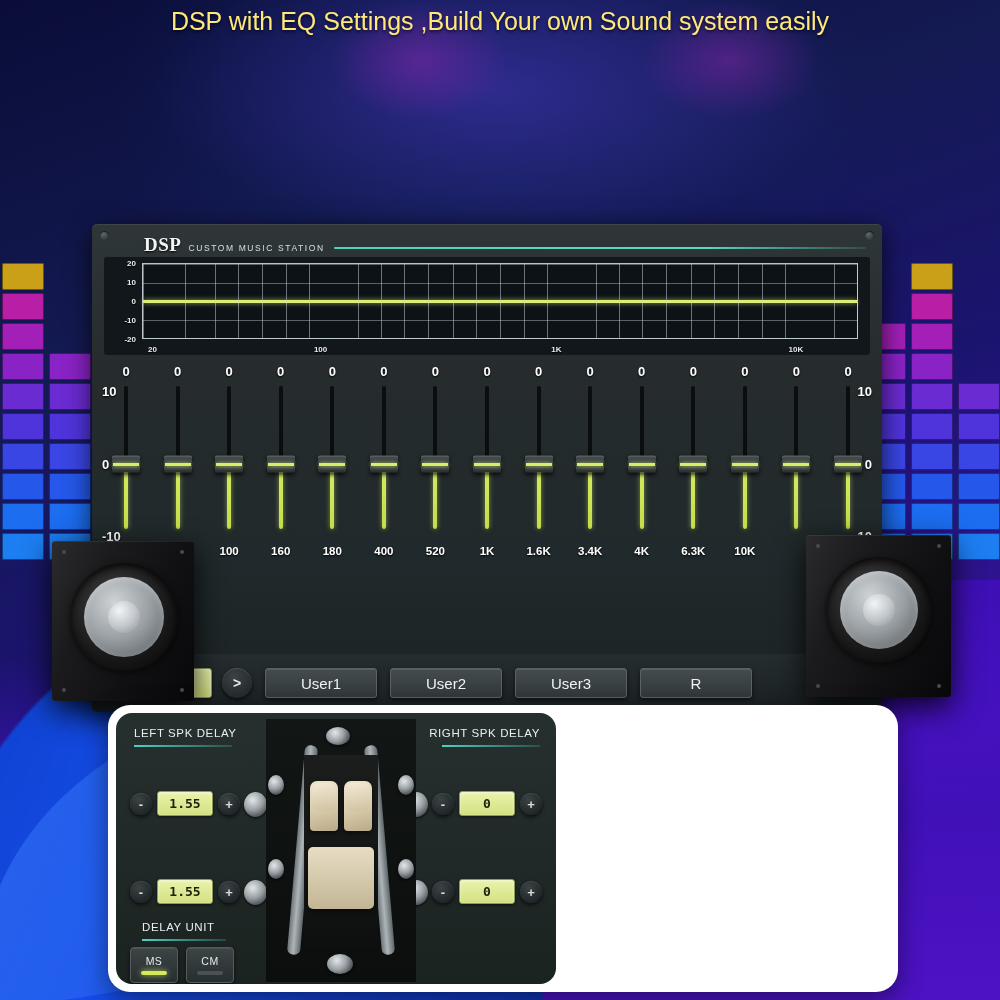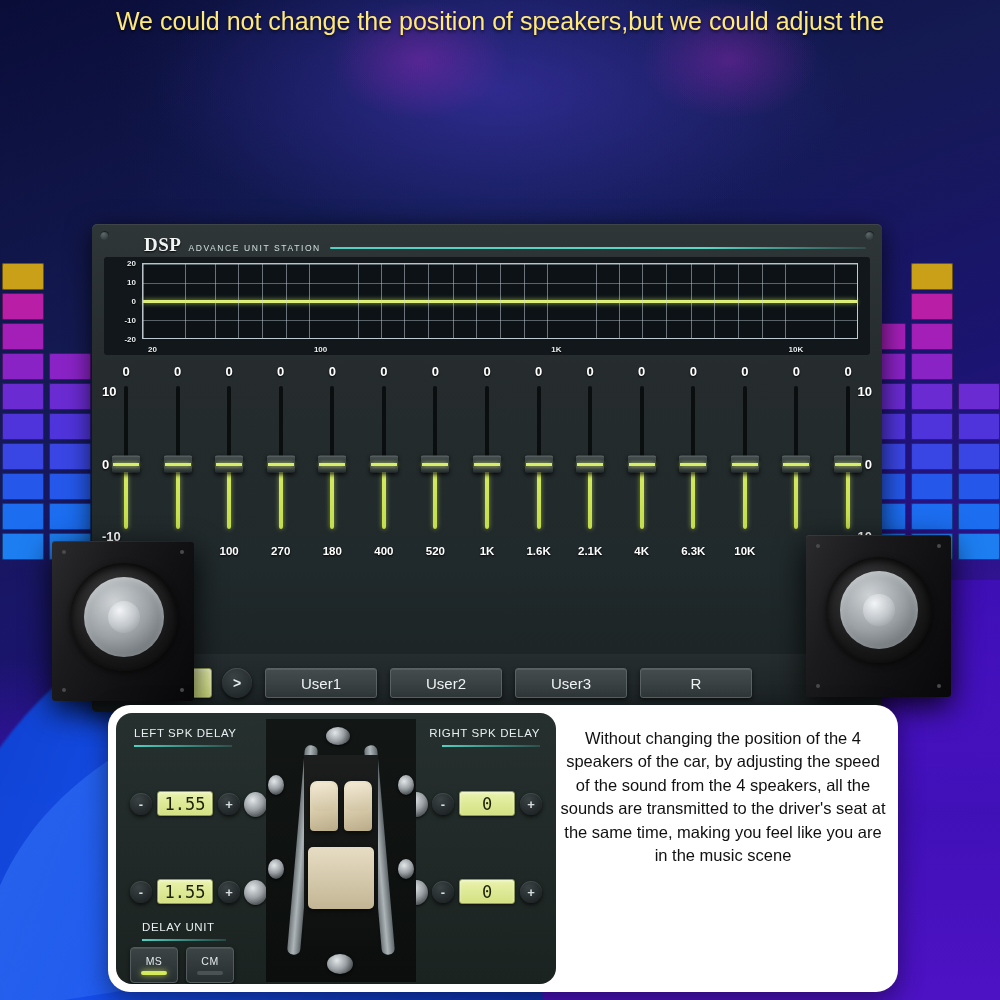--- a/index.html
+++ b/index.html
@@ -152,21 +152,21 @@
   .sec-underline { position:absolute; height:2px;
     background:linear-gradient(90deg,#4fd2c4,rgba(80,210,195,.2)); }
   .rnd-btn { position:absolute; width:22px; height:22px; border-radius:50%;
     background:radial-gradient(circle at 38% 30%,#3a4244,#171c1e);
     color:#d8dee0; font-size:13px; font-weight:bold; display:flex; align-items:center;
     justify-content:center; box-shadow:0 2px 4px rgba(0,0,0,.7), inset 0 1px 0 rgba(255,255,255,.1); }
   .dlcd { position:absolute; width:56px; height:25px; border-radius:3px;
     background:linear-gradient(180deg,#eaf2ad,#d3e181); border:1px solid #8e9b56;
     display:flex; align-items:center; justify-content:center;
     box-shadow:inset 0 1px 3px rgba(255,255,255,.55), 0 1px 3px rgba(0,0,0,.55); }
-  .dlcd span { font-family:"DejaVu Sans Mono",monospace; font-size:17px; font-weight:normal; color:#1e2209; }
+  .dlcd span { font-family:"DejaVu Sans Mono",monospace; font-size:13px; font-weight:bold; color:#1e2209; }
   .unit-btn { position:absolute; width:48px; height:36px; border-radius:4px;
     background:linear-gradient(180deg,#3c4446,#272e30); border:1px solid #535b5d;
     display:flex; flex-direction:column; align-items:center; justify-content:center; gap:4px;
     box-shadow:0 2px 4px rgba(0,0,0,.6), inset 0 1px 0 rgba(255,255,255,.08); }
   .unit-btn span.t { color:#e4eaec; font-size:10.5px; letter-spacing:.5px; }
   .unit-led { width:26px; height:4px; border-radius:2px; background:#4b5254; }
   .unit-led.on { background:#d4ea5c; box-shadow:0 0 6px rgba(212,234,92,.85); }
 
   
   #car-img { position:absolute; left:150px; top:6px; width:150px; bottom:2px;
@@ -300,30 +300,30 @@
         <div class="eqblk" style="background: rgb(28, 109, 240); box-shadow: rgba(0, 0, 0, 0.45) 0px 0px 0px 1px inset;"></div>
         <div class="eqblk" style="background: rgb(37, 88, 234); box-shadow: rgba(0, 0, 0, 0.45) 0px 0px 0px 1px inset;"></div>
         <div class="eqblk" style="background: rgb(58, 70, 228); box-shadow: rgba(0, 0, 0, 0.45) 0px 0px 0px 1px inset;"></div>
         <div class="eqblk" style="background: rgb(80, 52, 219); box-shadow: rgba(0, 0, 0, 0.45) 0px 0px 0px 1px inset;"></div>
         <div class="eqblk" style="background: rgb(107, 43, 210); box-shadow: rgba(0, 0, 0, 0.45) 0px 0px 0px 1px inset;"></div>
       </div>
     </div>
 </div>
 
 <div id="hdr">
-  <div class="h-line">We could not change the position of speakers,but we could adjust the</div>
+  <div class="h-line">DSP with EQ Settings ,Build Your own Sound system easily</div>
 </div>
 
 <div id="dsp-panel">
   <div class="screw" style="left:8px;top:7px;"></div>
   <div class="screw" style="right:8px;top:7px;"></div>
 
   <div class="dsp-head">
     <div class="dsp-logo">DSP</div>
-    <div class="dsp-sub">ADVANCE UNIT STATION</div>
+    <div class="dsp-sub">CUSTOM MUSIC STATION</div>
     <div class="dsp-rule"></div>
   </div>
 
   <div id="eq-graph-wrap">
     <div id="ylabs">
         <div class="ylab" style="top: 0%;">20</div>
         <div class="ylab" style="top: 25%;">10</div>
         <div class="ylab" style="top: 50%;">0</div>
         <div class="ylab" style="top: 75%;">-10</div>
         <div class="ylab" style="top: 100%;">-20</div>
@@ -395,21 +395,21 @@
         </div>
         <div class="sthumb" style="top: 100px;"></div>
         <div class="sfreq">100</div>
       </div>
       <div class="slider-col" style="left: 153.714px;">
         <div class="sv">0</div>
         <div class="strack">
           <div class="sfill"></div>
         </div>
         <div class="sthumb" style="top: 100px;"></div>
-        <div class="sfreq">270</div>
+        <div class="sfreq">160</div>
       </div>
       <div class="slider-col" style="left: 205.286px;">
         <div class="sv">0</div>
         <div class="strack">
           <div class="sfill"></div>
         </div>
         <div class="sthumb" style="top: 100px;"></div>
         <div class="sfreq">180</div>
       </div>
       <div class="slider-col" style="left: 256.857px;">
@@ -443,21 +443,21 @@
         </div>
         <div class="sthumb" style="top: 100px;"></div>
         <div class="sfreq">1.6K</div>
       </div>
       <div class="slider-col" style="left: 463.143px;">
         <div class="sv">0</div>
         <div class="strack">
           <div class="sfill"></div>
         </div>
         <div class="sthumb" style="top: 100px;"></div>
-        <div class="sfreq">2.1K</div>
+        <div class="sfreq">3.4K</div>
       </div>
       <div class="slider-col" style="left: 514.714px;">
         <div class="sv">0</div>
         <div class="strack">
           <div class="sfill"></div>
         </div>
         <div class="sthumb" style="top: 100px;"></div>
         <div class="sfreq">4K</div>
       </div>
       <div class="slider-col" style="left: 566.286px;">
@@ -623,15 +623,14 @@
         </div>
       <div class="seat" style="right:44px;top:62px;width:28px;height:50px;">
         <div class="seat-back"></div>
         </div>
       <div class="bench" style="left:42px;right:42px;top:128px;height:62px;"></div>
       <div class="mini-spk" style="left:61px;bottom:8px;width:26px;height:20px;"></div>
     </div>
   </div>
 
   <div id="ss-text">
-    <div id="ss-body">Without changing the position of the 4 speakers of the car, by adjusting the speed of the sound from the 4 speakers, all the sounds are transmitted to the driver's seat at the same time, making you feel like you are in the music scene</div>
   </div>
 </div>
 
 </body></html>

